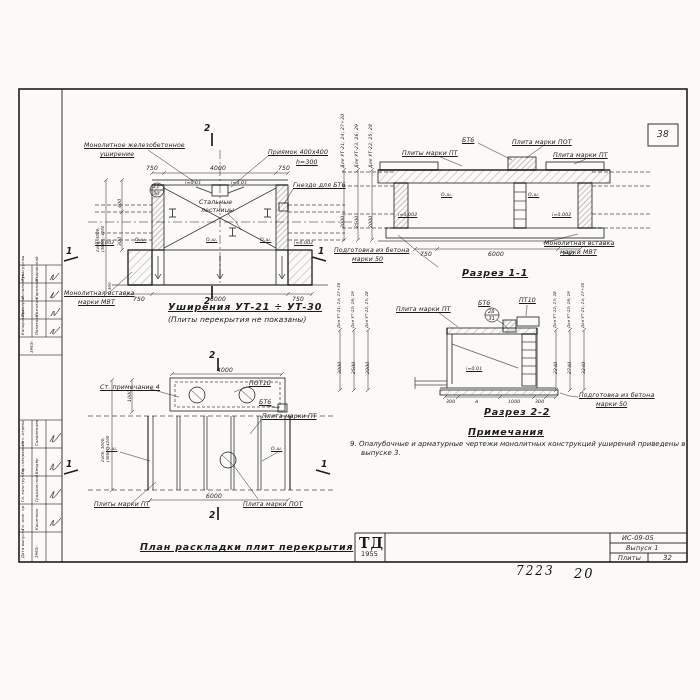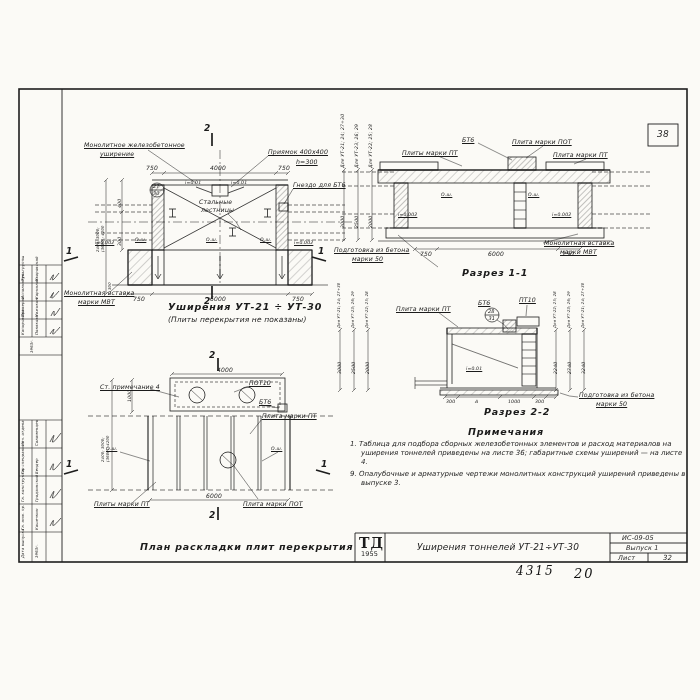--- a/index.html
+++ b/index.html
@@ -5,21 +5,21 @@
 *{margin:0;padding:0;box-sizing:border-box}
 html,body{width:700px;height:700px;background:#fff}
 #sheet{position:relative;width:700px;height:700px;background:#fbfaf6;overflow:hidden;font-family:"DejaVu Sans",sans-serif}
 svg.lines{position:absolute;left:0;top:0}
 .lbl{position:absolute;font:italic 6.2px/1.15 "DejaVu Sans",sans-serif;color:#1b1b1b;white-space:nowrap;letter-spacing:.15px}
 .d{font-size:6px}
 .sm{font-size:4.6px}
 .xs{font-size:3.8px}
 .u{text-decoration:underline}
 .r{transform:rotate(-90deg);transform-origin:0 0}
-.t{font-weight:bold;font-size:9.5px;letter-spacing:.8px}
+.t{font-weight:bold;font-size:9.5px;text-decoration:underline;letter-spacing:.8px}
 .t2{font-size:7.5px}
 .mk{font-weight:bold;font-size:9px}
 .bal{font-size:5px;font-style:italic}
 .note{font:italic 7px/1.32 "DejaVu Sans",sans-serif;color:#1b1b1b;padding-left:11px;text-indent:-11px;margin-bottom:2px}
 .hand{font:italic 12px "DejaVu Serif",serif;color:#111;letter-spacing:2px}
 .tbt{font:italic 9px "DejaVu Sans",sans-serif}
 .logo{font:bold 14px "DejaVu Serif",serif;font-style:normal;letter-spacing:1px}
 </style>
 </head>
 <body>
@@ -277,29 +277,28 @@
 <line x1="261" y1="405" x2="279" y2="408" stroke-width="0.5"></line>
 <line x1="262" y1="419" x2="250" y2="434" stroke-width="0.5"></line>
 <line x1="120" y1="452" x2="150" y2="461" stroke-width="0.5"></line>
 <line x1="278" y1="452" x2="262" y2="461" stroke-width="0.5"></line>
 <line x1="132" y1="503" x2="156" y2="482" stroke-width="0.5"></line>
 <line x1="258" y1="499" x2="234" y2="466" stroke-width="0.5"></line>
 </g>
 </svg>
 
 <span class="lbl" style="left:657px;top:129px;font-size:9px;font-style:italic">38</span>
-<span class="lbl hand" style="left:516px;top:564px">4315</span>
+<span class="lbl hand" style="left:516px;top:564px">7223</span>
 <span class="lbl hand" style="left:574px;top:566px;font-size:13px">20</span>
 
 <span class="lbl logo" style="left:359px;top:535px">ТД</span>
 <span class="lbl" style="left:361px;top:551px;font-size:6.5px;font-style:normal">1955</span>
-<span class="lbl tbt" style="left:390px;top:542px;width:216px;text-align:center">Уширения тоннелей УТ-21÷УТ-30</span>
 <span class="lbl" style="left:622px;top:535px;font-size:6.5px">ИС-09-05</span>
 <span class="lbl" style="left:626px;top:545px;font-size:6.5px">Выпуск 1</span>
-<span class="lbl" style="left:618px;top:554.5px;font-size:6.5px">Лист</span>
+<span class="lbl" style="left:618px;top:554.5px;font-size:6.5px">Плиты</span>
 <span class="lbl" style="left:663px;top:554px;font-size:7px">32</span>
 
 <span class="lbl xs r" style="left:21px;top:281px">Рук. группы</span>
 <span class="lbl xs r" style="left:35px;top:281px">Уваровский</span>
 <span class="lbl xs r" style="left:21px;top:299px">Исполнитель</span>
 <span class="lbl xs r" style="left:35px;top:299px">Корнилов</span>
 <span class="lbl xs r" style="left:21px;top:317px">Проверил</span>
 <span class="lbl xs r" style="left:35px;top:317px">Чижикин</span>
 <span class="lbl xs r" style="left:21px;top:335px">Копировала</span>
 <span class="lbl xs r" style="left:35px;top:335px">Полякова</span>
@@ -414,17 +413,16 @@
 <span class="lbl d" style="left:206px;top:493px">6000</span>
 <span class="lbl u" style="left:243px;top:500px">Плита марки ПОТ</span>
 <span class="lbl mk" style="left:209px;top:350px">2</span>
 <span class="lbl mk" style="left:209px;top:510px">2</span>
 <span class="lbl mk" style="left:66px;top:459px">1</span>
 <span class="lbl mk" style="left:321px;top:459px">1</span>
 <span class="lbl t" style="left:140px;top:542px">План раскладки плит перекрытия</span>
 
 <span class="lbl t" style="left:468px;top:427px">Примечания</span>
 <div style="position:absolute;left:350px;top:440px;width:338px">
-  <div class="note">1. Таблица для подбора сборных железобетонных элементов и расход материалов на уширения тоннелей приведены на листе 36; габаритные схемы уширений — на листе 4.</div>
   <div class="note">9. Опалубочные и арматурные чертежи монолитных конструкций уширений приведены в выпуске 3.</div>
 </div>
 
 </div>
 
 </body></html>

